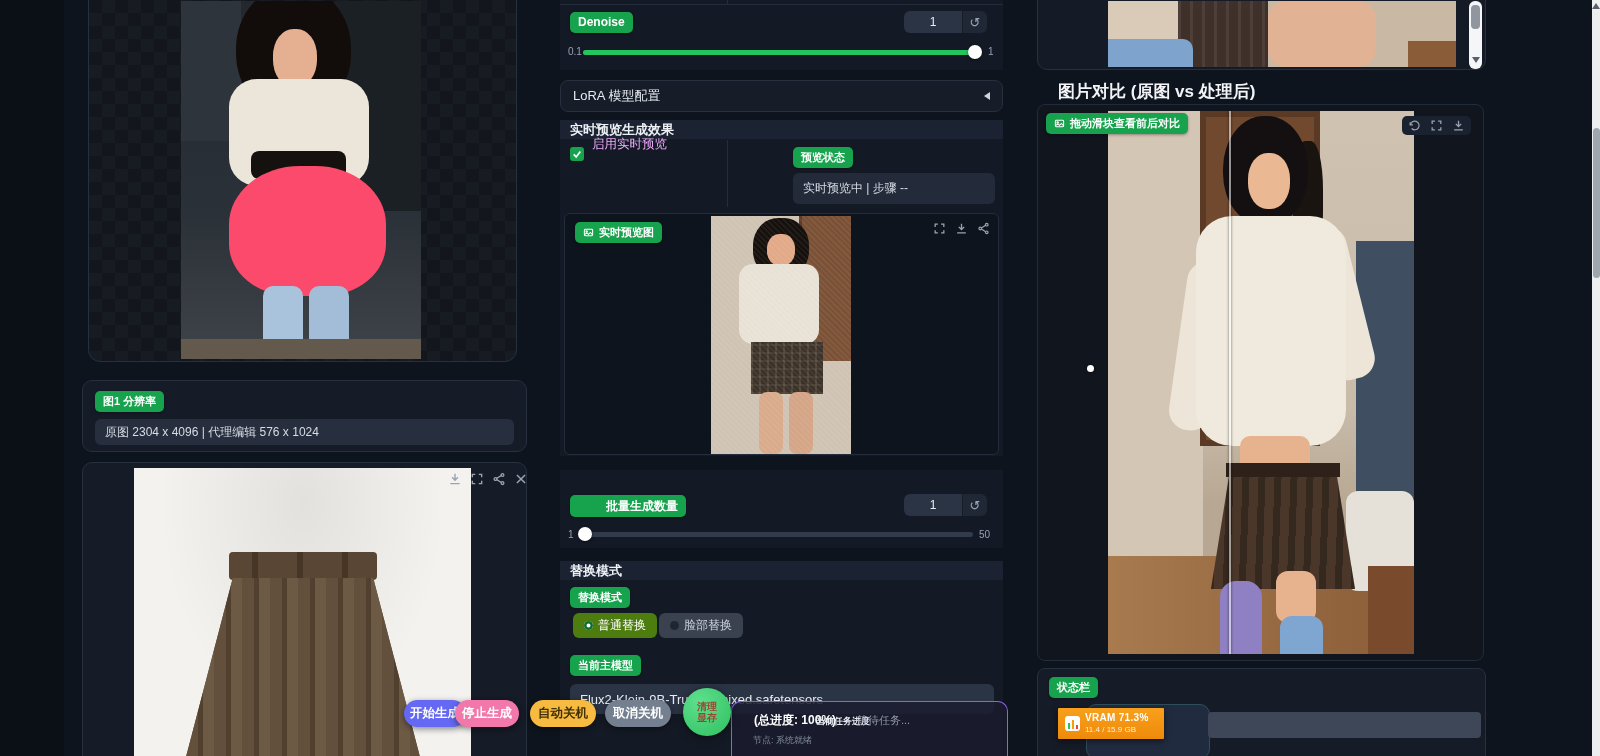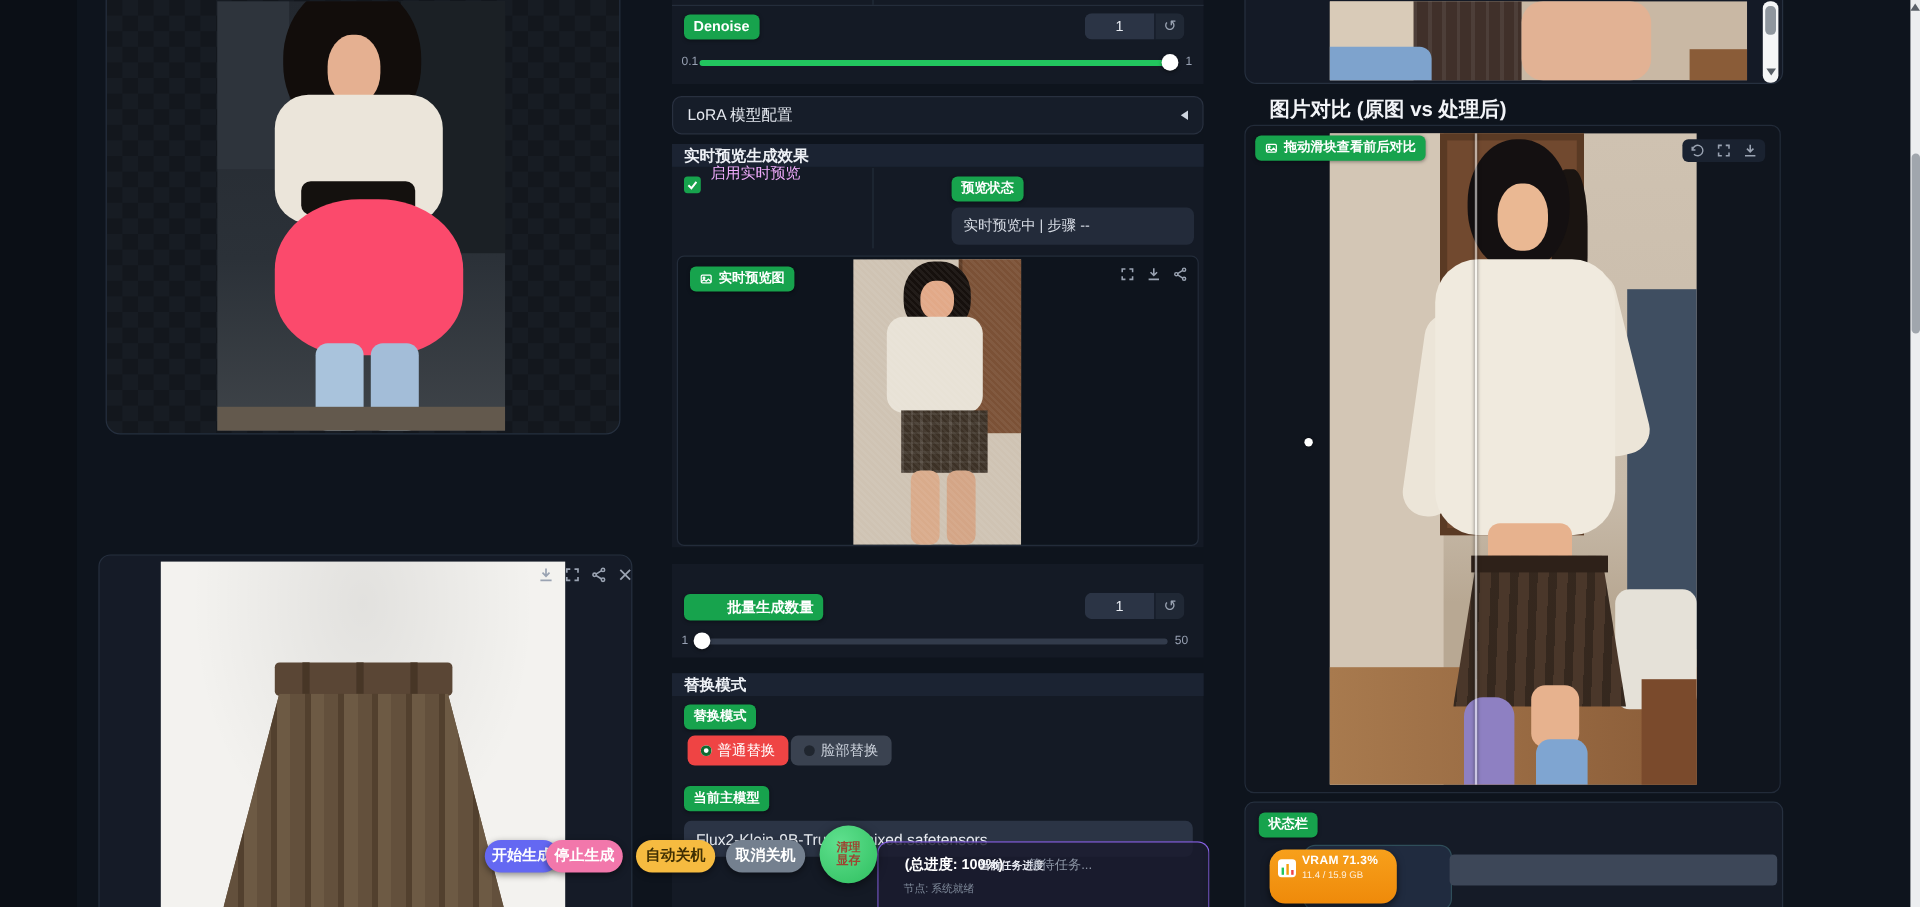--- a/index.html
+++ b/index.html
@@ -50,20 +50,24 @@
       <div class="layer" style="left:92px;top:28px;width:44px;height:58px;background:#e5b091;border-radius:46%;"></div>
       <div class="layer" style="left:48px;top:78px;width:140px;height:107px;background:#ebe5da;border-radius:28px;"></div>
       <div class="layer" style="left:70px;top:150px;width:95px;height:28px;background:#14110e;border-radius:8px;"></div>
       <div class="layer" style="left:48px;top:165px;width:157px;height:130px;background:#fb4a6c;border-radius:45% 45% 40% 40%;"></div>
       <div class="layer" style="left:82px;top:285px;width:40px;height:73px;background:#a9c3dc;border-radius:10px;"></div>
       <div class="layer" style="left:128px;top:285px;width:40px;height:73px;background:#a3bdd8;border-radius:10px;"></div>
       <div class="layer" style="left:0;top:338px;width:240px;height:20px;background:#63594d;"></div>
     </div>
   </div>
 
+  <div class="abs card" style="left:82px;top:380px;width:443px;height:70px;">
+    <span class="badge abs" style="left:12px;top:10px;">图1 分辨率</span>
+    <div class="valuebox abs" style="left:12px;top:38px;width:399px;height:26px;">原图 2304 x 4096 | 代理编辑 576 x 1024</div>
+  </div>
 
   <div class="abs card" style="left:82px;top:462px;width:443px;height:294px;border-radius:10px 10px 0 0;">
     <div class="imgwrap" style="left:51px;top:5px;width:337px;height:289px;background:#f3f2ef;">
       <div class="layer" style="inset:0;background:radial-gradient(ellipse at 50% 12%,rgba(0,0,0,.07),transparent 60%);"></div>
       <div class="layer" style="left:95px;top:84px;width:148px;height:28px;background:#5a4635;border-radius:4px;"></div>
       <div class="layer" style="left:118px;top:84px;width:6px;height:28px;background:#473626;"></div>
       <div class="layer" style="left:163px;top:84px;width:6px;height:28px;background:#473626;"></div>
       <div class="layer" style="left:208px;top:84px;width:6px;height:28px;background:#473626;"></div>
       <div class="layer" style="left:52px;top:110px;width:234px;height:179px;background:#5e4b38;
            clip-path:polygon(20% 0,80% 0,100% 100%,0 100%);
@@ -182,21 +186,21 @@
     </div>
     <span class="slabel abs" style="left:8px;top:59px;">1</span>
     <div class="abs track" style="left:23px;top:62px;width:390px;"></div>
     <div class="abs knob" style="left:18px;top:57px;"></div>
     <span class="slabel abs" style="left:419px;top:59px;">50</span>
   </div>
 
   <div class="abs sec" style="left:560px;top:561px;width:443px;height:195px;">
     <div class="sec-header">替换模式</div>
     <span class="badge abs" style="left:10px;top:26px;">替换模式</span>
-    <div class="abs" style="left:13px;top:52px;height:25px;display:flex;align-items:center;gap:5px;background:#ef4444;border-radius:6px;padding:0 11px;">
+    <div class="abs" style="left:13px;top:52px;height:25px;display:flex;align-items:center;gap:5px;background:#4d7c0f;border-radius:6px;padding:0 11px;">
       <span style="width:9px;height:9px;border-radius:50%;background:#fff;box-shadow:inset 0 0 0 2.5px #0f6b31;"></span>
       <span style="font-size:12px;color:#fff;">普通替换</span>
     </div>
     <div class="abs" style="left:99px;top:52px;height:25px;display:flex;align-items:center;gap:5px;background:#3a4250;border-radius:6px;padding:0 11px;">
       <span style="width:9px;height:9px;border-radius:50%;background:#20262f;"></span>
       <span style="font-size:12px;color:#cdd3dd;">脸部替换</span>
     </div>
     <span class="badge abs" style="left:10px;top:94px;">当前主模型</span>
     <div class="valuebox abs" style="left:10px;top:123px;width:404px;height:30px;background:#2b3445;font-size:13px;color:#e8ecf2;z-index:1;">Flux2-Klein-9B-Tru...fo8mixed.safetensors</div>
   </div>
@@ -269,21 +273,21 @@
       <div class="layer" style="left:168px;top:460px;width:40px;height:52px;background:#e7b28e;border-radius:12px;"></div>
       <div class="layer" style="left:172px;top:505px;width:43px;height:38px;background:#7fa5d1;border-radius:12px 12px 0 0;"></div>
       <div class="layer" style="left:121px;top:0;width:2px;height:543px;background:rgba(255,255,255,.55);box-shadow:0 0 3px rgba(0,0,0,.6);"></div>
     </div>
     <div class="abs" style="left:49px;top:260px;width:7px;height:7px;border-radius:50%;background:#fff;box-shadow:0 0 3px rgba(0,0,0,.5);"></div>
   </div>
 
   <div class="abs card" style="left:1037px;top:668px;width:447px;height:100px;border-radius:8px;">
     <span class="badge abs" style="left:11px;top:8px;">状态栏</span>
     <div class="abs" style="left:48px;top:35px;width:122px;height:53px;background:#202b3f;border:1px solid #2f4e5a;border-radius:10px;"></div>
-    <div class="abs" style="left:20px;top:39px;width:106px;height:45px;border-radius:13px;z-index:2;
+    <div class="abs" style="left:20px;top:39px;width:106px;height:31px;border-radius:1px;z-index:2;
          background:linear-gradient(180deg,#f7a01b,#ef8a0a);box-shadow:0 2px 6px rgba(0,0,0,.5);">
       <div class="abs" style="left:7px;top:8px;width:15px;height:15px;background:#fff;border-radius:3px;">
         <div class="abs" style="left:2.5px;bottom:2.5px;width:2.5px;height:6px;background:#22c55e;"></div>
         <div class="abs" style="left:6.5px;bottom:2.5px;width:2.5px;height:9px;background:#f59e0b;"></div>
         <div class="abs" style="left:10.5px;bottom:2.5px;width:2.5px;height:4px;background:#ef4444;"></div>
       </div>
       <div class="abs" style="left:27px;top:4px;font-size:10px;font-weight:bold;color:#fff;letter-spacing:.3px;">VRAM 71.3%</div>
       <div class="abs" style="left:27px;top:17px;font-size:8px;color:rgba(255,255,255,.85);">11.4 / 15.9 GB</div>
     </div>
     <div class="abs" style="left:170px;top:43px;width:273px;height:26px;background:#3d4758;border-radius:4px;"></div>

